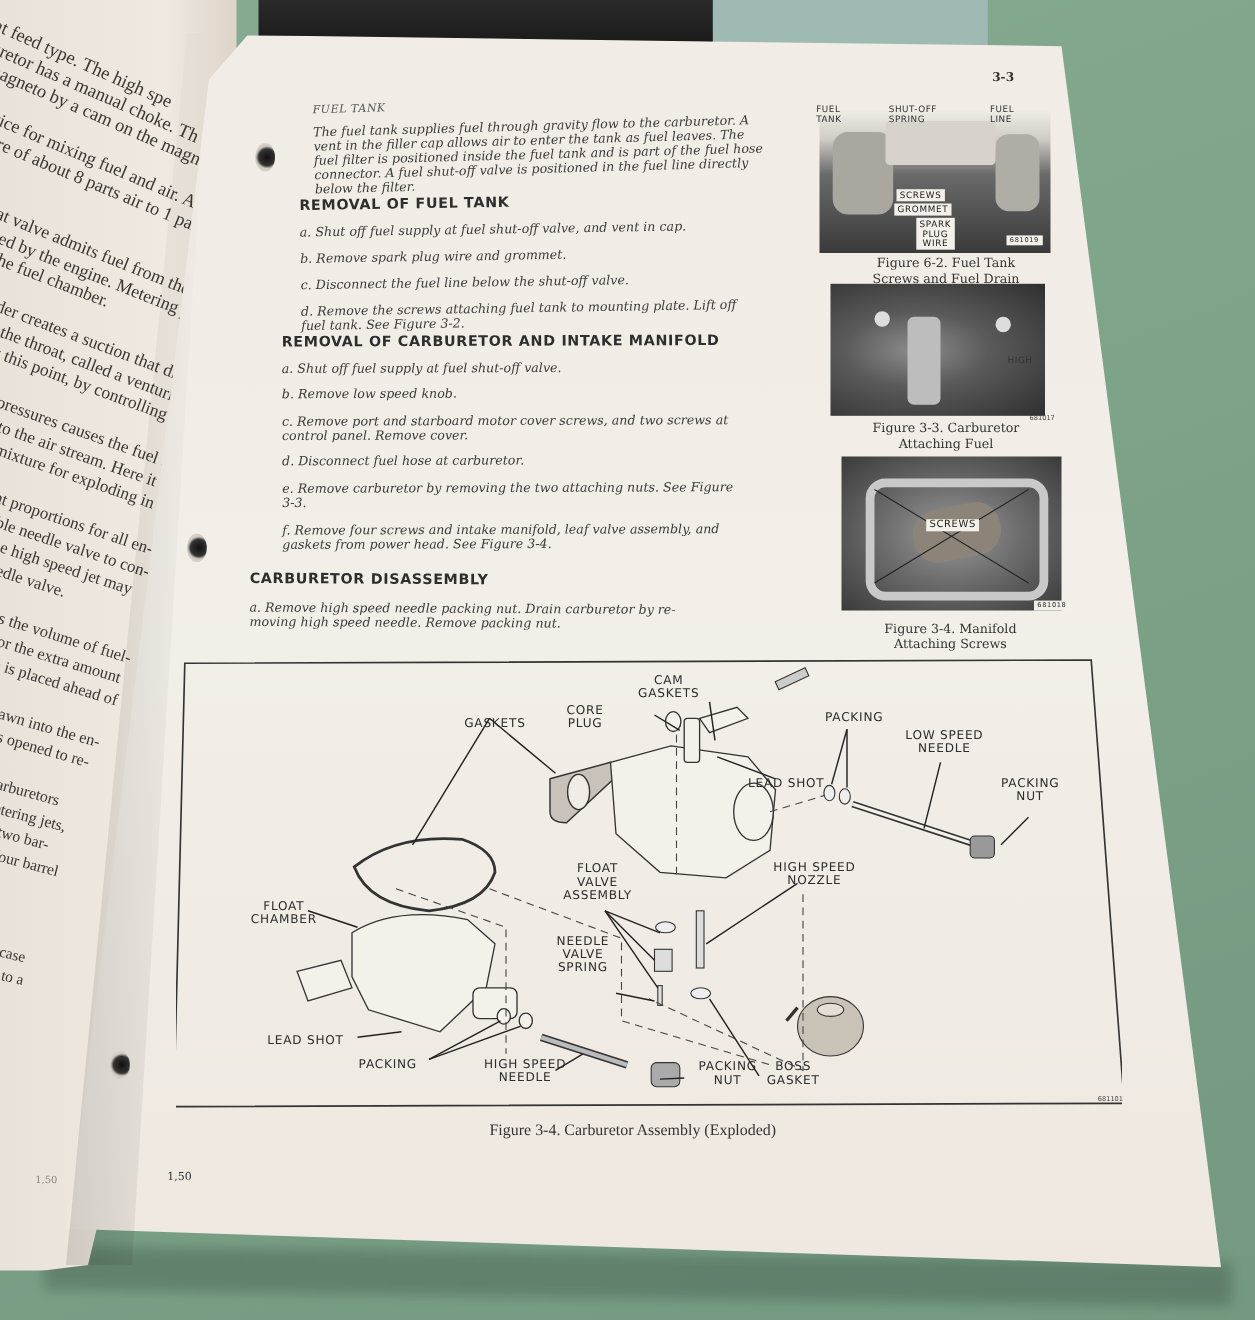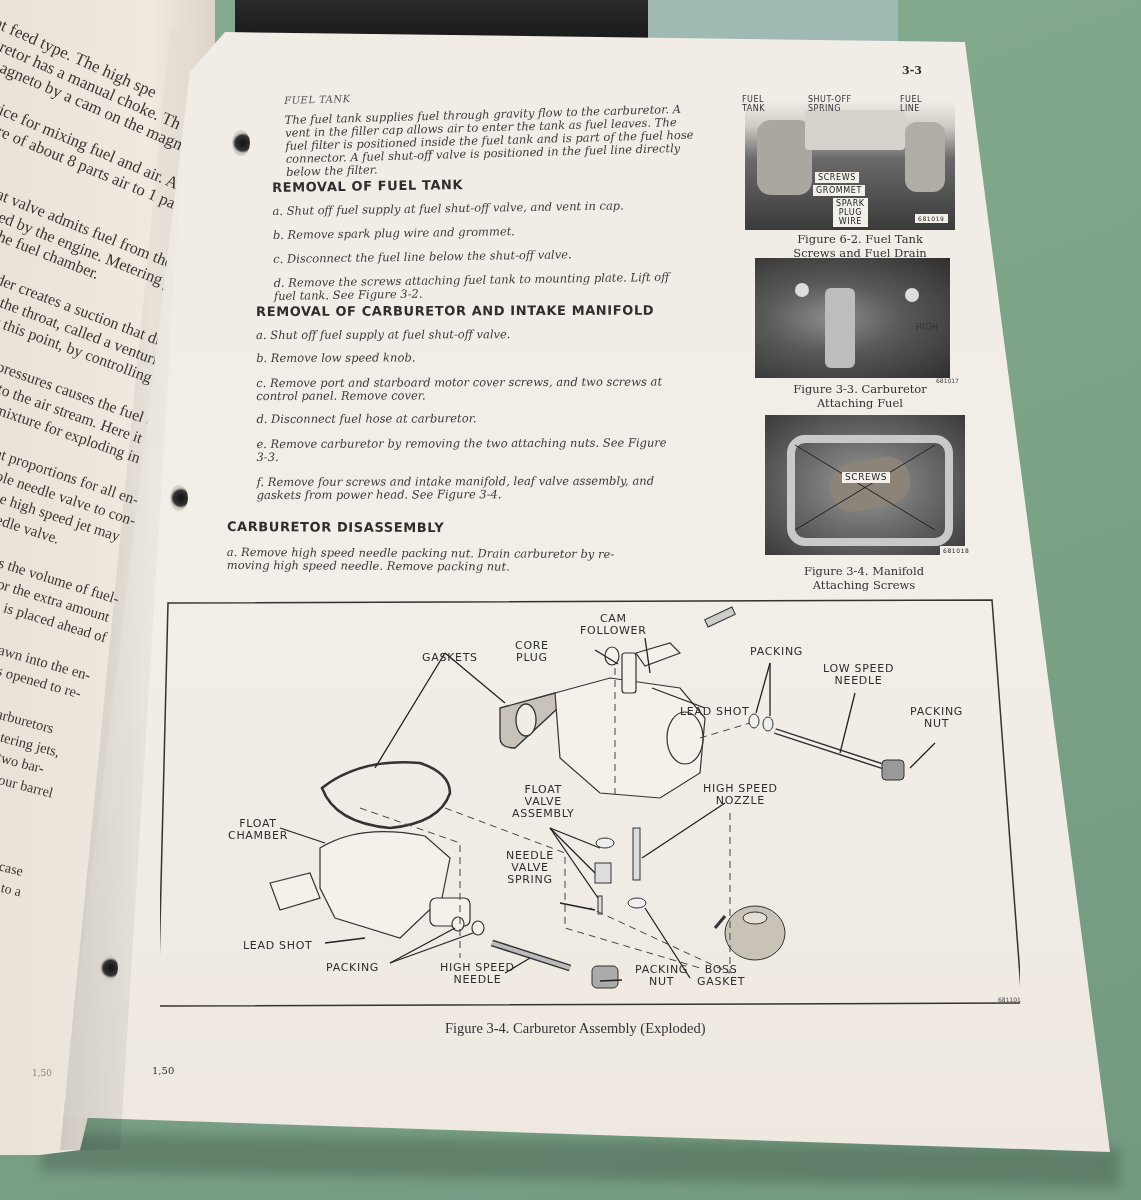--- a/index.html
+++ b/index.html
@@ -295,21 +295,21 @@
       <path d="M400,305 L435,312"></path>
       <path d="M165,345 L205,340"></path>
       <path d="M230,365 L295,330"></path>
       <path d="M230,365 L313,335"></path>
       <path d="M345,375 L370,360"></path>
       <path d="M440,383 L462,382"></path>
       <path d="M530,380 L485,310"></path>
     </g>
   </svg>
   <div class="diag-label" style="left:420px;top:15px;white-space:pre;">CAM
-FOLLOWER</div>
+GASKETS</div>
   <div class="diag-label" style="left:355px;top:42px;white-space:pre;">CORE
 PLUG</div>
   <div class="diag-label" style="left:262px;top:54px;">GASKETS</div>
   <div class="diag-label" style="left:590px;top:48px;">PACKING</div>
   <div class="diag-label" style="left:663px;top:65px;white-space:pre;">LOW SPEED
 NEEDLE</div>
   <div class="diag-label" style="left:520px;top:108px;">LEAD SHOT</div>
   <div class="diag-label" style="left:750px;top:108px;white-space:pre;">PACKING
 NUT</div>
   <div class="diag-label" style="left:68px;top:220px;white-space:pre;">FLOAT

